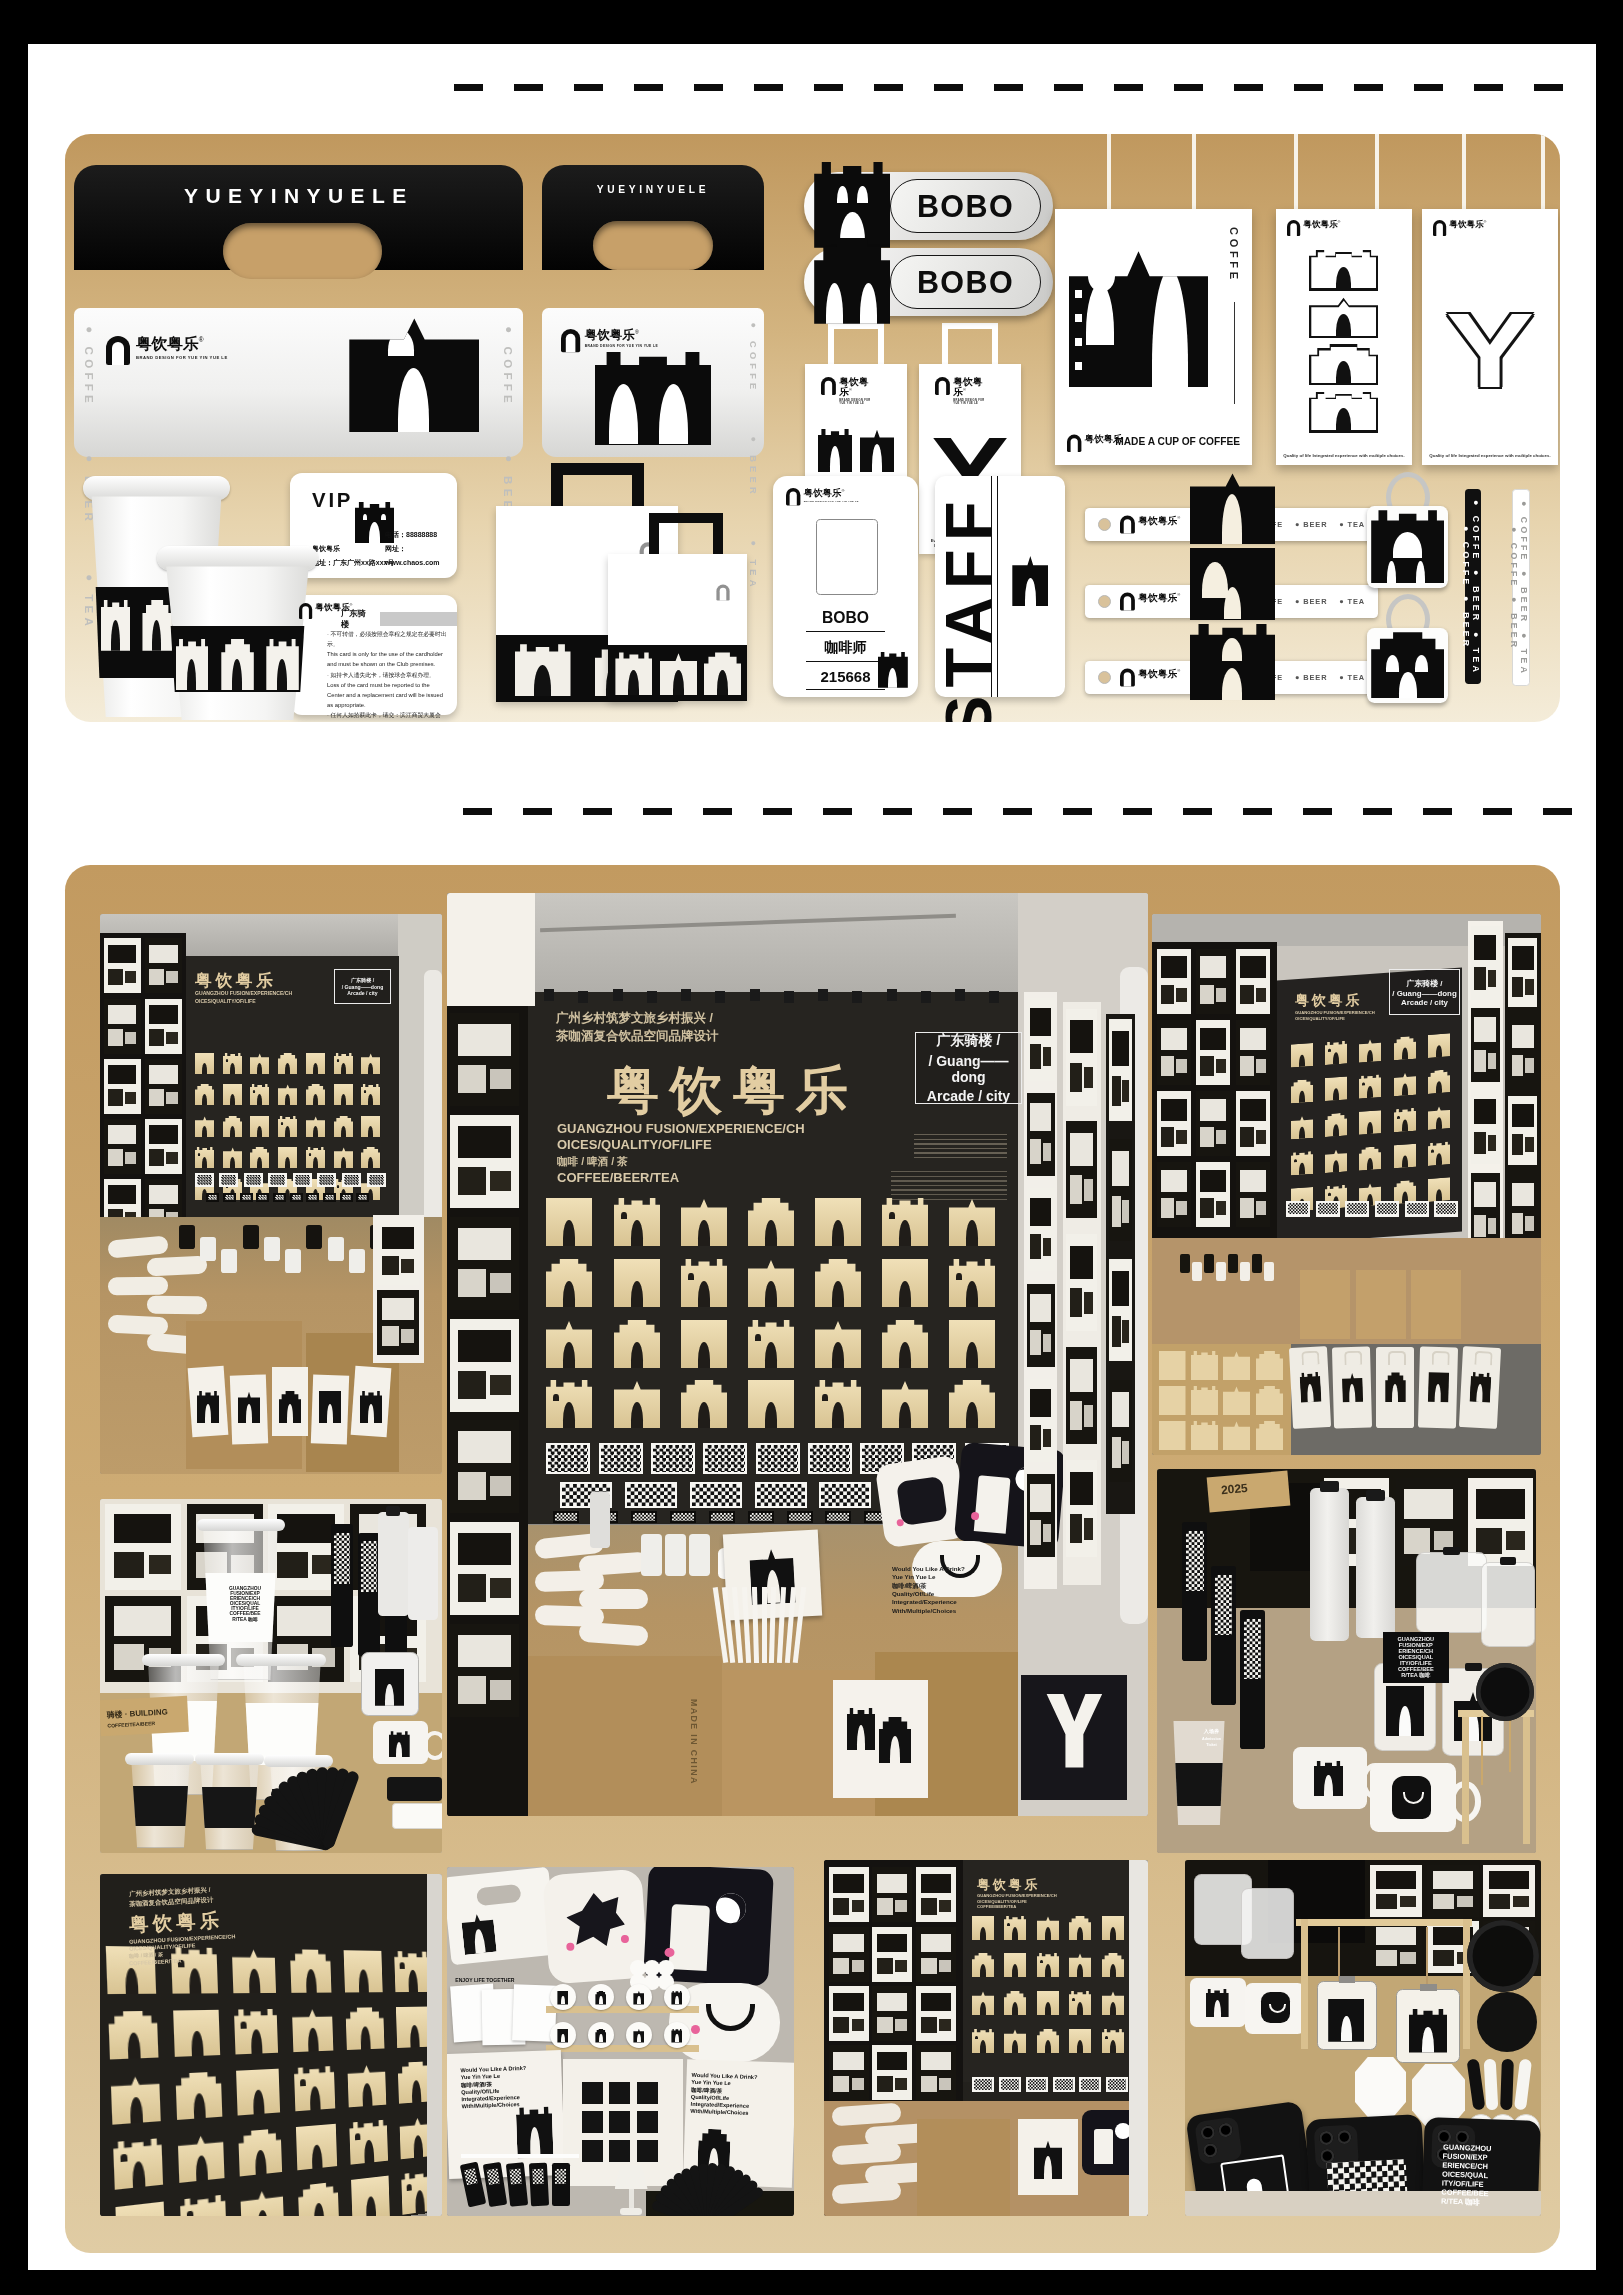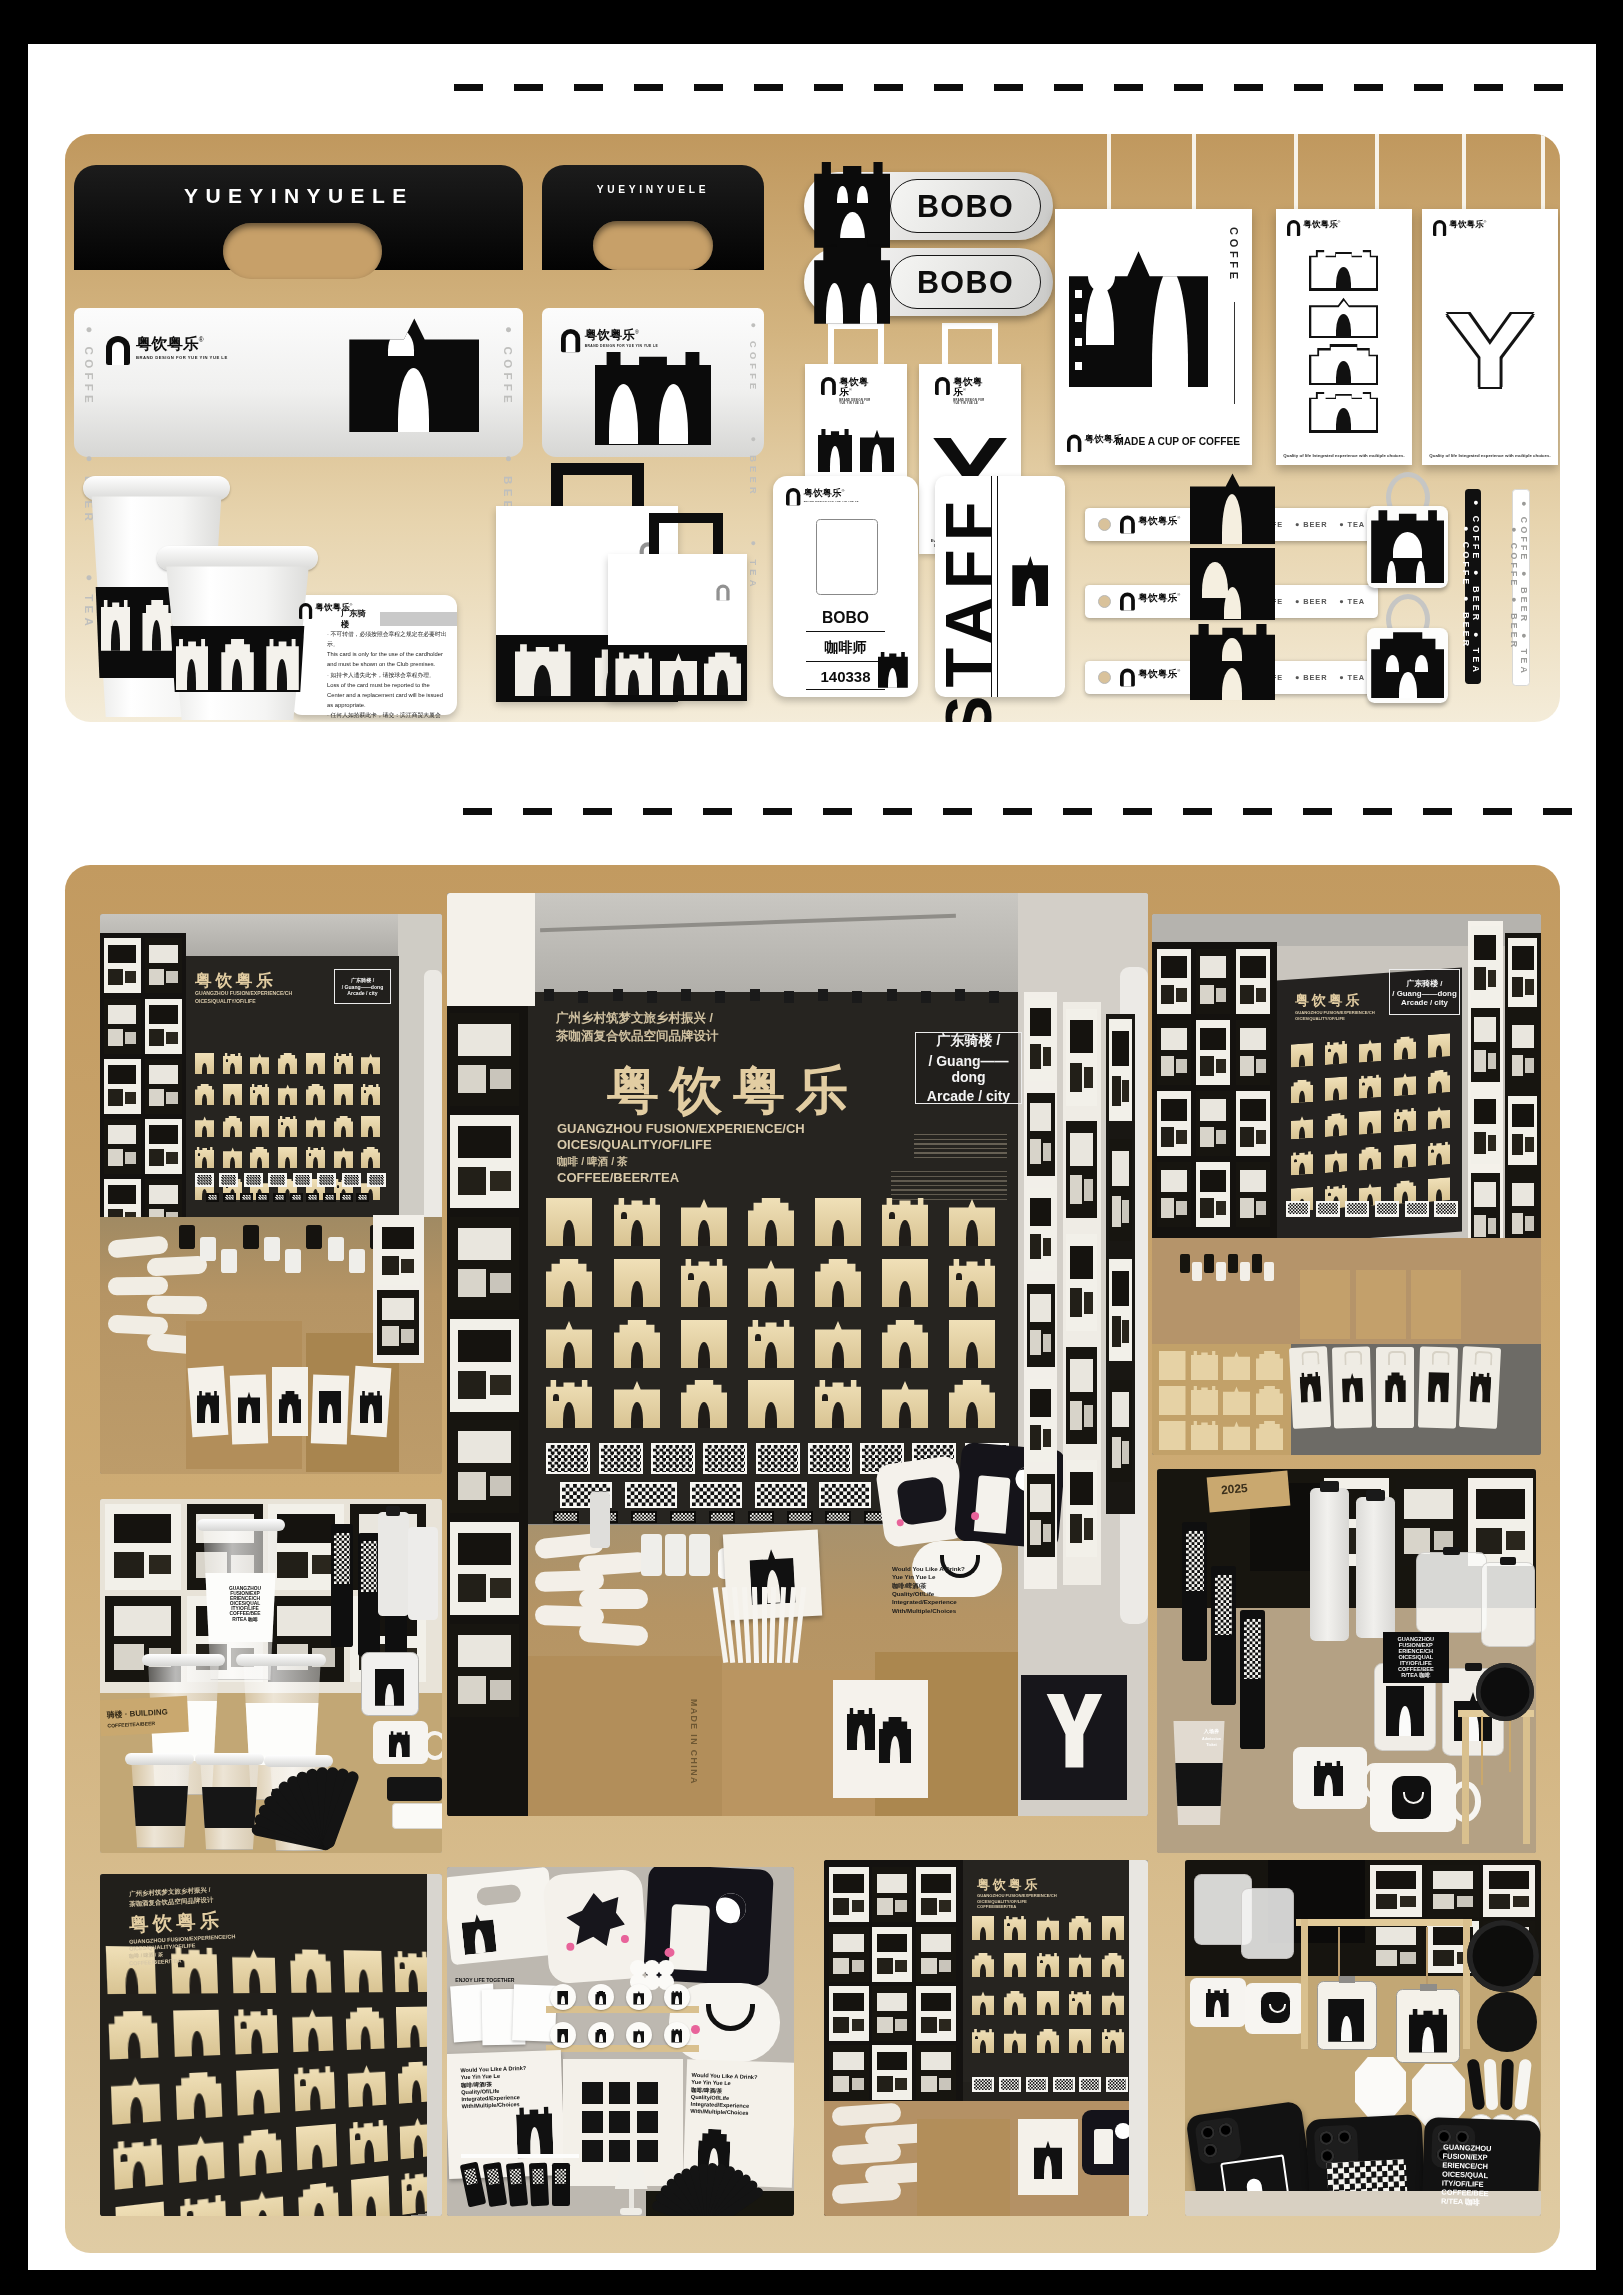--- a/index.html
+++ b/index.html
@@ -280,20 +280,38 @@
           </div>
           <div style="position: absolute; left: 52px; top: 13px; width: 32.5px; height: 51px; background: rgb(244, 242, 236); clip-path: polygon(0px 26%, 12% 26%, 12% 10%, 30% 10%, 30% 0px, 70% 0px, 70% 10%, 88% 10%, 88% 26%, 100% 26%, 100% 100%, 0px 100%);">
             <div style="position: absolute; left: 11px; top: 20.4px; width: 9.7px; height: 30.5px; background: rgb(17, 17, 17); border-radius: 50% 50% 0px 0px / 80% 80% 0px 0px;"></div>
           </div>
           <div style="position: absolute; left: 97px; top: 13px; width: 32.5px; height: 51px; background: rgb(244, 242, 236); clip-path: polygon(0px 14%, 10% 14%, 10% 0px, 22% 0px, 22% 14%, 38% 14%, 38% 5%, 62% 5%, 62% 14%, 78% 14%, 78% 0px, 90% 0px, 90% 14%, 100% 14%, 100% 100%, 0px 100%);">
             <div style="position: absolute; left: 11px; top: 20.4px; width: 9.7px; height: 30.5px; background: rgb(17, 17, 17); border-radius: 50% 50% 0px 0px / 80% 80% 0px 0px;"></div>
           </div>
         </div>
     </div>
 
+    <div class="wcard" style="left:225px;top:339px;width:167px;height:105px">
+      <div class="viptitle">VIP</div>
+      <div class="abs" id="vip-castle" style="left:65px;top:29px;width:39px;height:41px">
+          <div style="position: absolute; left: 0px; top: 0px; width: 39px; height: 41px; background: rgb(11, 11, 11); clip-path: polygon(0px 14%, 10% 14%, 10% 0px, 22% 0px, 22% 14%, 38% 14%, 38% 5%, 62% 5%, 62% 14%, 78% 14%, 78% 0px, 90% 0px, 90% 14%, 100% 14%, 100% 100%, 0px 100%);">
+            <div style="position: absolute; left: 14px; top: 20.4px; width: 11px; height: 20.4px; background: rgb(255, 255, 255); border-radius: 50% 50% 0px 0px / 80% 80% 0px 0px;"></div>
+            <div style="position: absolute; left: 7.8px; top: 12.2px; width: 4.7px; height: 5.7px; background: rgb(255, 255, 255); border-radius: 50% 50% 0px 0px / 80% 80% 0px 0px;"></div>
+            <div style="position: absolute; left: 26.4px; top: 12.2px; width: 4.7px; height: 5.7px; background: rgb(255, 255, 255); border-radius: 50% 50% 0px 0px / 80% 80% 0px 0px;"></div>
+          </div>
+        </div>
+      <div class="vipinfo" style="left:22px;bottom:8.3px">
+        <span>粤饮粤乐</span><br>
+        <span>地址：广东广州xx路xxx号</span>
+      </div>
+      <div class="vipinfo" style="left:95px;bottom:8.3px">
+        <span>电话：88888888</span><br>
+        <span>网址：www.chaos.com</span>
+      </div>
+    </div>
     <div class="wcard" style="left:225px;top:461px;width:167px;height:120px">
       <div class="logorow" style="left:9.3px;top:8.3px;transform:scale(.55);transform-origin:0 0">
         <div class="archicon"></div>
         <div><span class="logocn">粤饮粤乐</span><span class="reg">®</span></div>
       </div>
       <div class="signrow" style="left:51px;top:13px">
         <span>广东骑楼</span>
         <span class="signbox"></span>
       </div>
       <div class="terms pre" style="left:37px;top:34px;width:121px">· 不可转借，必须按照会章程之规定在必要时出示。
@@ -345,21 +363,21 @@
 
     <div class="wcard" style="left:708px;top:342px;width:145px;height:221px;border-radius:14px">
       <div class="logorow" style="left:13px;top:12px;transform:scale(.6);transform-origin:0 0">
         <div class="archicon"></div>
         <div><span class="logocn">粤饮粤乐</span><span class="reg">®</span>
         <div class="logosub">BRAND DESIGN FOR YUE YIN YUE LE</div></div>
       </div>
       <div class="abs" style="left:43px;top:43px;width:60px;height:74px;border:1.4px solid #888;border-radius:4.6px"></div>
       <div class="idline" style="left:33px;top:133px;width:79px;font-size:15.7px">BOBO</div>
       <div class="idline" style="left:33px;top:163px;width:79px;font-size:14px">咖啡师</div>
-      <div class="idline" style="left:33px;top:192px;width:79px;font-size:15px">140338</div>
+      <div class="idline" style="left:33px;top:192px;width:79px;font-size:15px">215668</div>
       <div class="abs" id="idc-castle" style="right:10.2px;bottom:9.3px;width:30px;height:36px">
           <div style="position: absolute; left: 0px; top: 0px; width: 30px; height: 36px; background: rgb(11, 11, 11); clip-path: polygon(0px 14%, 10% 14%, 10% 0px, 22% 0px, 22% 14%, 38% 14%, 38% 5%, 62% 5%, 62% 14%, 78% 14%, 78% 0px, 90% 0px, 90% 14%, 100% 14%, 100% 100%, 0px 100%);">
             <div style="position: absolute; left: 10.4px; top: 16px; width: 9px; height: 20px; background: rgb(255, 255, 255); border-radius: 50% 50% 0px 0px / 80% 80% 0px 0px;"></div>
           </div>
         </div>
     </div>
 
     <div class="staffc" style="left:870px;top:342px;width:130px;height:221px">
       <div class="abs" style="left:56px;top:0;width:1.4px;height:100%;background:#111"></div>
       <div class="abs" style="left:62px;top:0;width:1.4px;height:100%;background:#111"></div>

